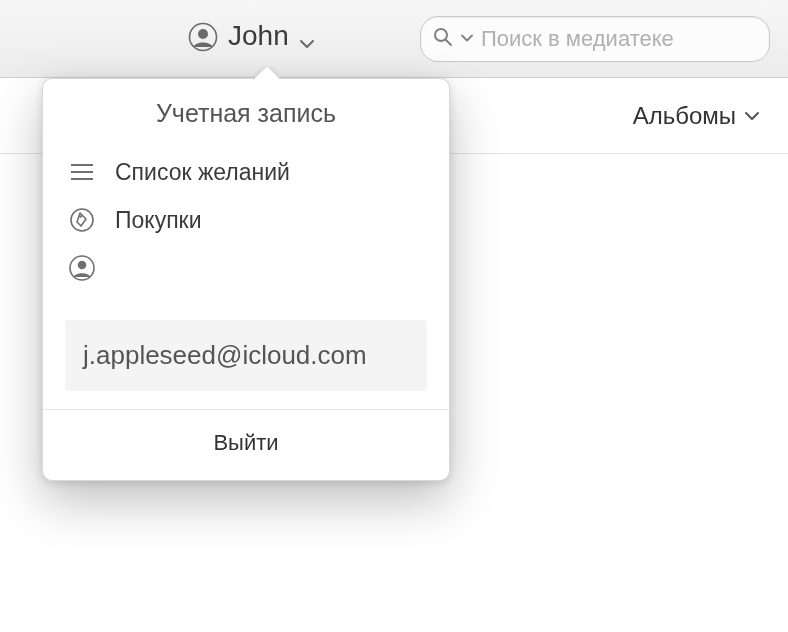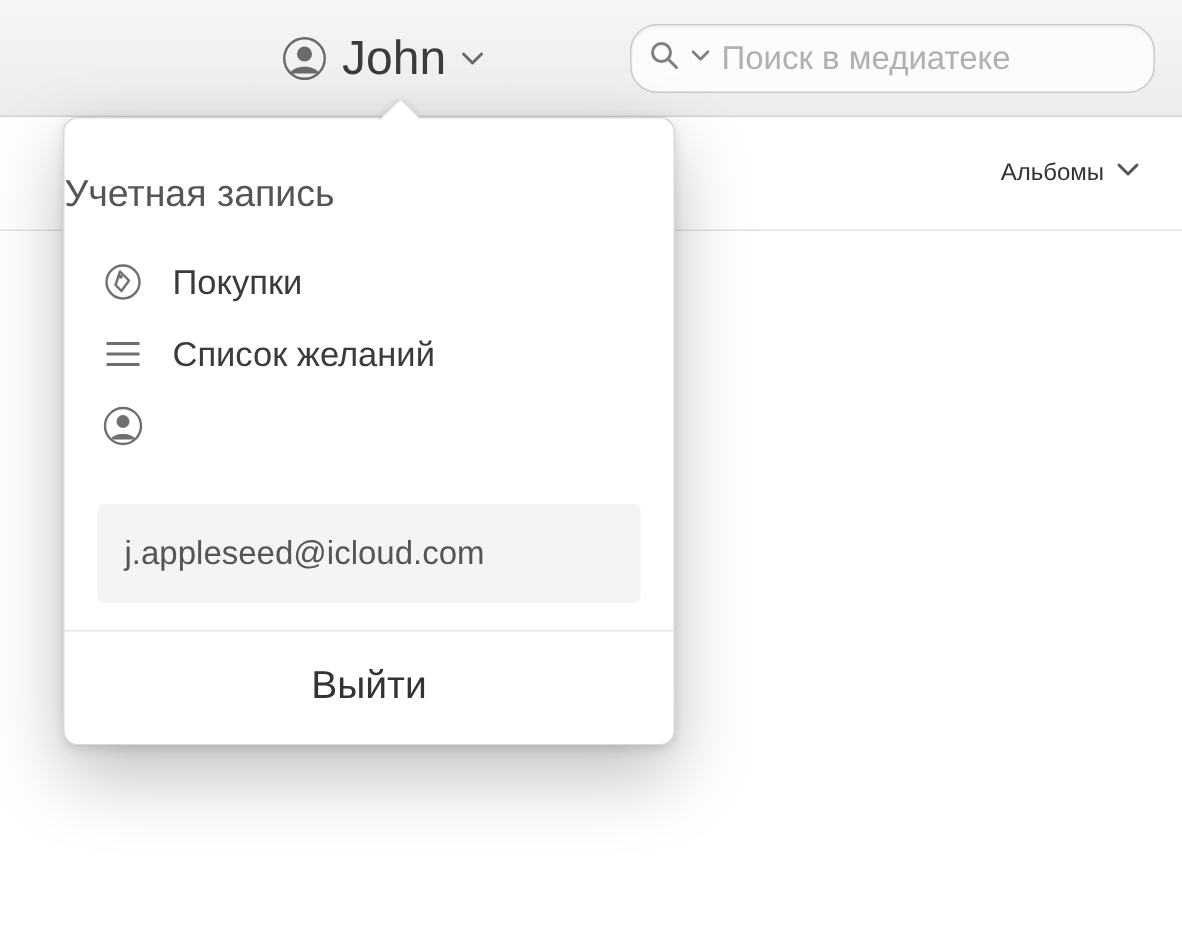--- a/index.html
+++ b/index.html
@@ -18,25 +18,25 @@
     display: flex;
     align-items: center;
     position: relative;
   }
 
   .account-btn {
     position: absolute;
     left: 188px;
     top: 20px;
     display: flex;
-    align-items: center;
+    align-items: flex-end;
     gap: 10px;
     cursor: pointer;
     color: #3b3b3b;
-    font-size: 32px;
+    font-size: 28px;
   }
   .account-btn svg { display: block; }
 
   .search-wrap {
     position: absolute;
     left: 420px;
     top: 16px;
     width: 350px;
     height: 46px;
     background: #fcfcfc;
@@ -63,21 +63,21 @@
     border-bottom: 1px solid #e2e2e2;
     display: flex;
     align-items: center;
     justify-content: flex-end;
     padding-right: 28px;
   }
   .view-select {
     display: flex;
     align-items: center;
     gap: 8px;
-    font-size: 16px;
+    font-size: 24px;
     color: #333;
     cursor: pointer;
   }
 
   
   .popover {
     position: absolute;
     top: 78px;
     left: 42px;
     width: 408px;
@@ -102,23 +102,24 @@
     top: 4px;
     width: 22px;
     height: 22px;
     background: #fff;
     transform: rotate(45deg);
     border: 1px solid rgba(0,0,0,0.15);
     box-shadow: -2px -2px 4px rgba(0,0,0,0.05);
   }
 
   .popover-title {
+    text-align: center;
     font-size: 25px;
     color: #555;
-    padding: 36px 0 16px;
+    padding: 20px 0 16px;
   }
 
   .menu {
     padding: 4px 0 10px;
   }
   .menu-item {
     display: flex;
     align-items: center;
     gap: 18px;
     padding: 9px 24px;
@@ -133,33 +134,33 @@
     align-items: center;
     justify-content: center;
     color: #6f6f6f;
   }
 
   .email-box {
     margin: 18px 22px 10px;
     background: #f4f4f4;
     border-radius: 4px;
     padding: 20px 18px;
-    font-size: 22px;
+    font-size: 26px;
     color: #555;
   }
 
   .divider {
     height: 1px;
     background: #e4e4e4;
     margin-top: 18px;
   }
   .signout {
     text-align: center;
     padding: 20px 0 24px;
-    font-size: 26px;
+    font-size: 22px;
     color: #333;
     cursor: pointer;
   }
 
   .chev {
     display: inline-block;
   }
 </style>
 </head>
 <body>
@@ -208,43 +209,43 @@
     </span>
   </div>
 </div>
 
 <div class="popover">
   <div class="popover-arrow"></div>
 
   <div class="popover-title">Учетная запись</div>
 
   <div class="menu">
+
+    <div class="menu-item">
+      <span class="mi-icon">
+        <svg width="28" height="28" viewBox="0 0 28 28">
+          <line x1="3" y1="7" x2="25" y2="7" stroke="#6f6f6f" stroke-width="2"></line>
+          <line x1="3" y1="14" x2="25" y2="14" stroke="#6f6f6f" stroke-width="2"></line>
+          <line x1="3" y1="21" x2="25" y2="21" stroke="#6f6f6f" stroke-width="2"></line>
+        </svg>
+      </span>
+      <span>Список желаний</span>
+    </div>
 
     <div class="menu-item">
       <span class="mi-icon">
         <svg width="28" height="28" viewBox="0 0 28 28">
           <circle cx="14" cy="14" r="11" fill="none" stroke="#6f6f6f" stroke-width="1.6"></circle>
           <path d="M12 7 L18 13 L13 20 L9 16 Z" fill="none" stroke="#6f6f6f" stroke-width="1.6" stroke-linejoin="round"></path>
           <circle cx="12.5" cy="10.5" r="1.3" fill="#6f6f6f"></circle>
         </svg>
       </span>
       <span>Покупки</span>
     </div>
 
-    <div class="menu-item">
-      <span class="mi-icon">
-        <svg width="28" height="28" viewBox="0 0 28 28">
-          <line x1="3" y1="7" x2="25" y2="7" stroke="#6f6f6f" stroke-width="2"></line>
-          <line x1="3" y1="14" x2="25" y2="14" stroke="#6f6f6f" stroke-width="2"></line>
-          <line x1="3" y1="21" x2="25" y2="21" stroke="#6f6f6f" stroke-width="2"></line>
-        </svg>
-      </span>
-      <span>Список желаний</span>
-    </div>
-
 
     <div class="menu-item">
       <span class="mi-icon">
         <svg width="28" height="28" viewBox="0 0 28 28">
           <circle cx="14" cy="14" r="12" fill="none" stroke="#6f6f6f" stroke-width="1.6"></circle>
           <circle cx="14" cy="11" r="4.3" fill="#6f6f6f"></circle>
           <path d="M5.8 23 C7 18, 21 18, 22.2 23" fill="#6f6f6f"></path>
         </svg>
       </span>
     </div>

